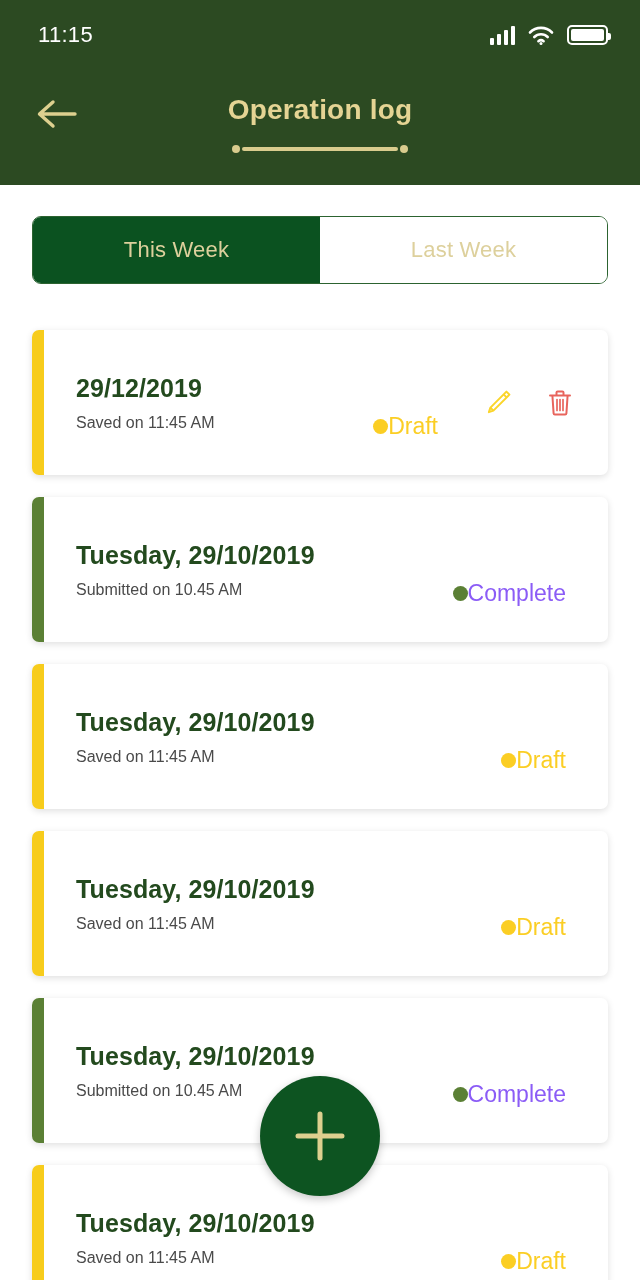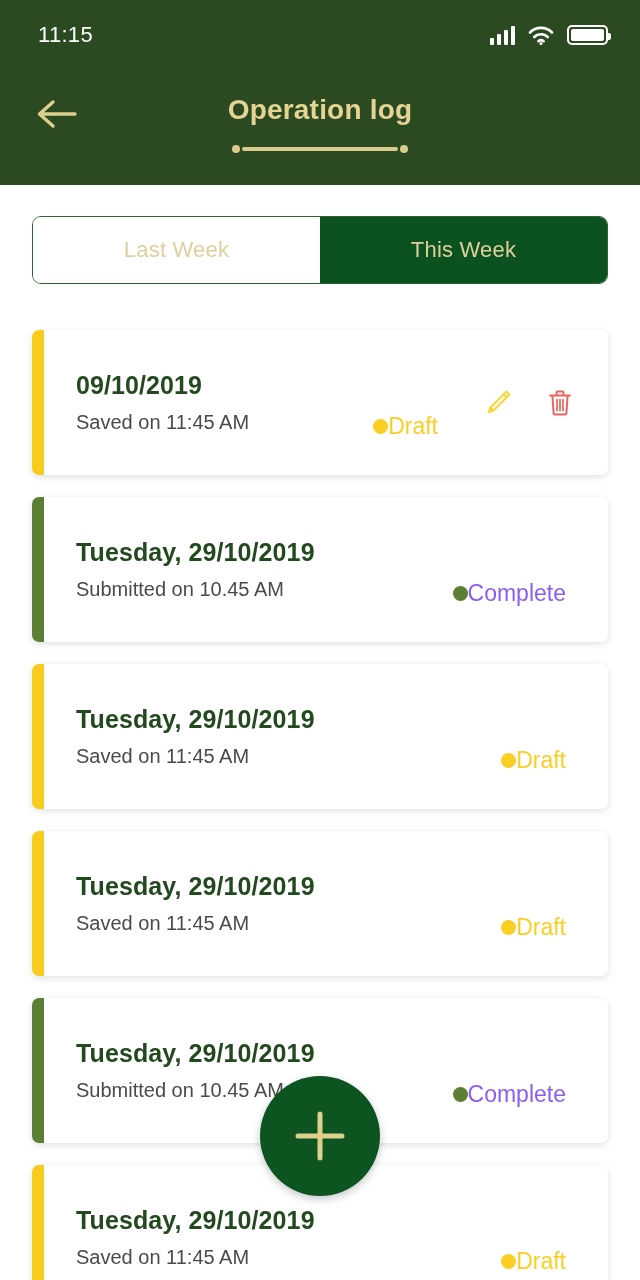--- a/index.html
+++ b/index.html
@@ -207,21 +207,21 @@
   .card-date {
     font-size: 25px;
     font-weight: bold;
     color: #234a1e;
     letter-spacing: 0.1px;
     white-space: nowrap;
   }
 
   .card-sub {
     margin-top: 11px;
-    font-size: 20px;
+    font-size: 16px;
     color: #4a4a4a;
     white-space: nowrap;
   }
 
   .card-right {
     flex: 0 0 auto;
     display: flex;
     align-items: center;
     padding-right: 26px;
   }
@@ -314,30 +314,30 @@
     <div class="page-title">Operation log</div>
     <div class="title-underline">
       <span class="dot"></span>
       <span class="bar"></span>
       <span class="dot"></span>
     </div>
   </div>
 </div>
 
 <div class="tabs">
+  <div class="tab active">This Week</div>
   <div class="tab">Last Week</div>
-  <div class="tab active">This Week</div>
 </div>
 
 <div class="card-list">
 
   <div class="card has-actions">
     <div class="card-stripe draft"></div>
     <div class="card-body">
-      <div class="card-date">09/10/2019</div>
+      <div class="card-date">29/12/2019</div>
       <div class="card-sub">Saved on 11:45 AM</div>
     </div>
     <div class="card-right">
       <div class="status draft">
         <span class="dot"></span>
         <span class="label">Draft</span>
       </div>
       <div class="actions">
         <div class="icon-btn">
           <svg width="32" height="32" viewBox="0 0 32 32">

